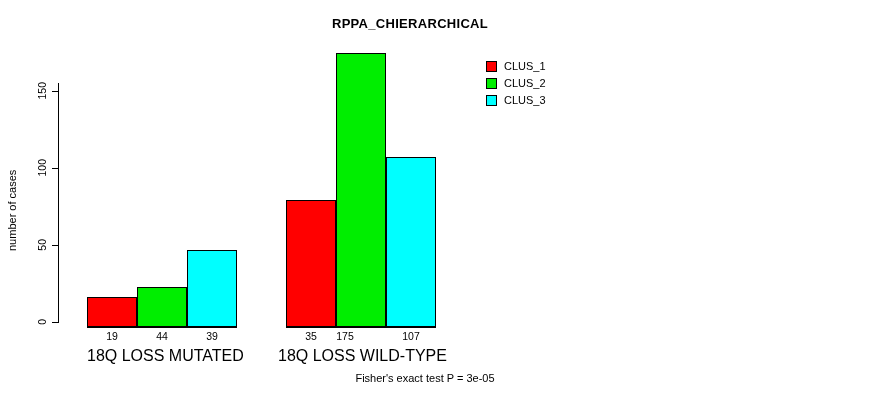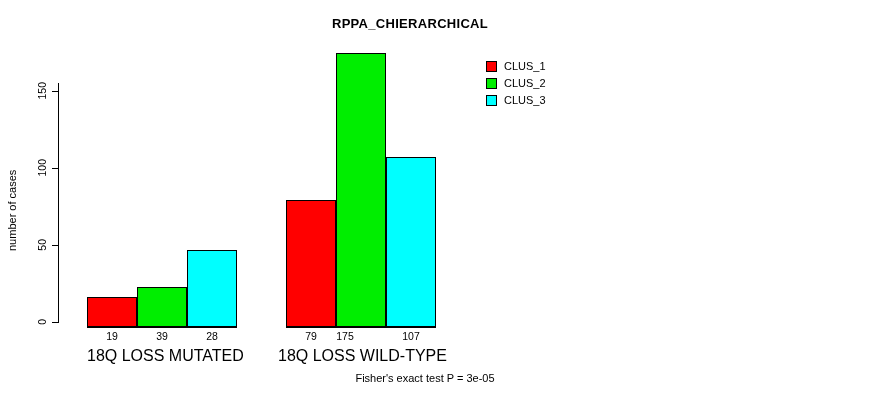--- a/index.html
+++ b/index.html
@@ -183,25 +183,25 @@
       </div>
     </div>
 
   <div class="x-axis-line" style="left:87px;width:150px;"></div>
   <div class="x-axis-line" style="left:286px;width:150px;"></div>
 
   <div id="bars-layer">
       <div class="bar" title="CLUS_1 / 18Q LOSS MUTATED = 16" style="left: 87px; width: 50px; top: 297.36px; height: 29.64px; background: rgb(255, 0, 0);"></div>
       <div class="bar-value-label" style="left: 87px; width: 50px;">19</div>
       <div class="bar" title="CLUS_2 / 18Q LOSS MUTATED = 23" style="left: 137px; width: 50px; top: 286.58px; height: 40.42px; background: rgb(0, 238, 0);"></div>
-      <div class="bar-value-label" style="left: 137px; width: 50px;">39</div>
+      <div class="bar-value-label" style="left: 137px; width: 50px;">44</div>
       <div class="bar" title="CLUS_3 / 18Q LOSS MUTATED = 47" style="left: 187px; width: 50px; top: 249.62px; height: 77.38px; background: rgb(0, 255, 255);"></div>
-      <div class="bar-value-label" style="left: 187px; width: 50px;">28</div>
+      <div class="bar-value-label" style="left: 187px; width: 50px;">39</div>
       <div class="bar" title="CLUS_1 / 18Q LOSS WILD-TYPE = 79" style="left: 286px; width: 50px; top: 200.34px; height: 126.66px; background: rgb(255, 0, 0);"></div>
-      <div class="bar-value-label" style="left: 286px; width: 50px;">79</div>
+      <div class="bar-value-label" style="left: 286px; width: 50px;">35</div>
       <div class="bar" title="CLUS_2 / 18Q LOSS WILD-TYPE = 175" style="left: 336px; width: 50px; top: 52.5px; height: 274.5px; background: rgb(0, 238, 0);"></div>
       <div class="bar-value-label" style="left: 320px; width: 50px;">175</div>
       <div class="bar" title="CLUS_3 / 18Q LOSS WILD-TYPE = 107" style="left: 386px; width: 50px; top: 157.22px; height: 169.78px; background: rgb(0, 255, 255);"></div>
       <div class="bar-value-label" style="left: 386px; width: 50px;">107</div>
     </div>
 
   <div id="group-labels">
       <div class="group-label" style="left: 87px; width: 150px;">18Q LOSS MUTATED</div>
       <div class="group-label" style="left: 278px; width: 150px;">18Q LOSS WILD-TYPE</div>
     </div>

